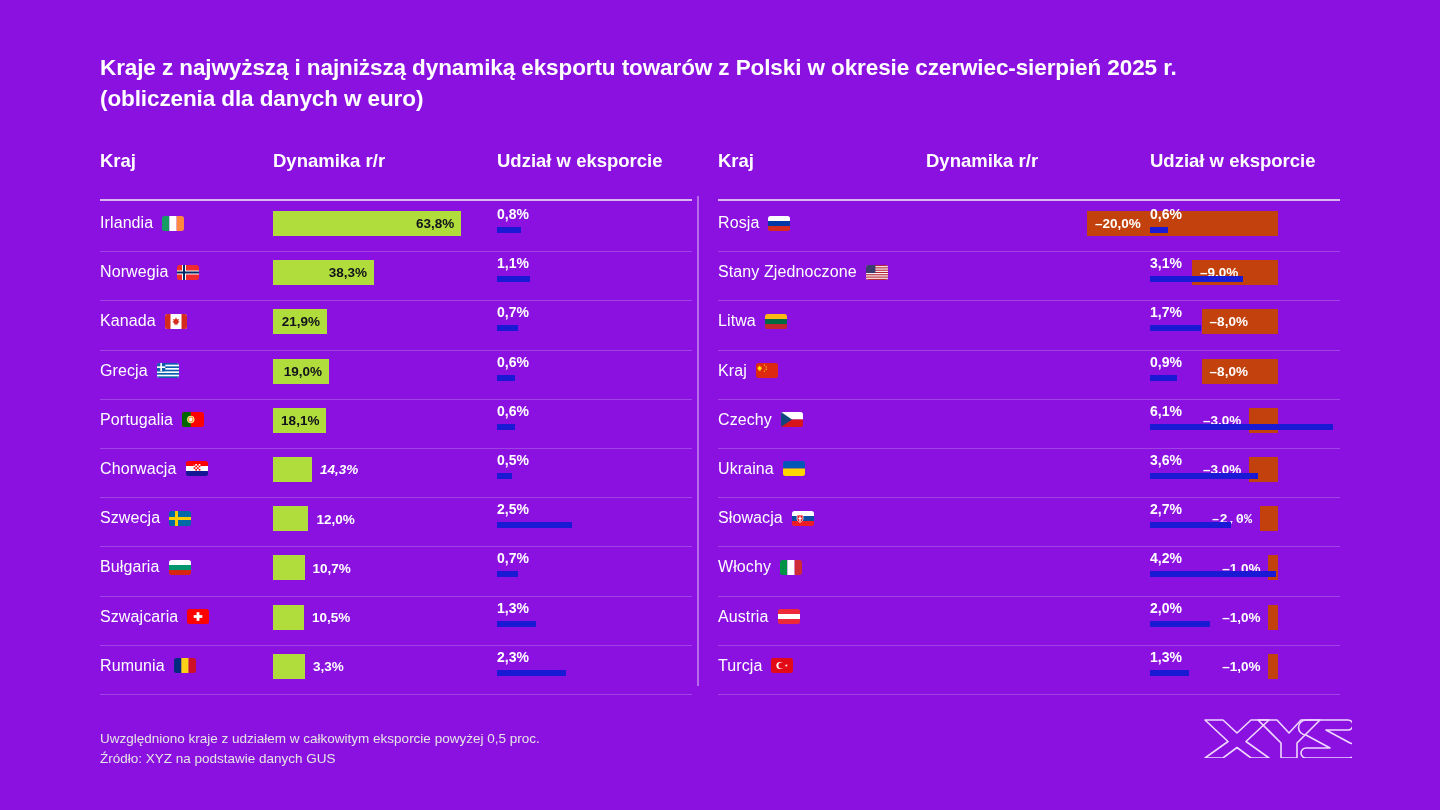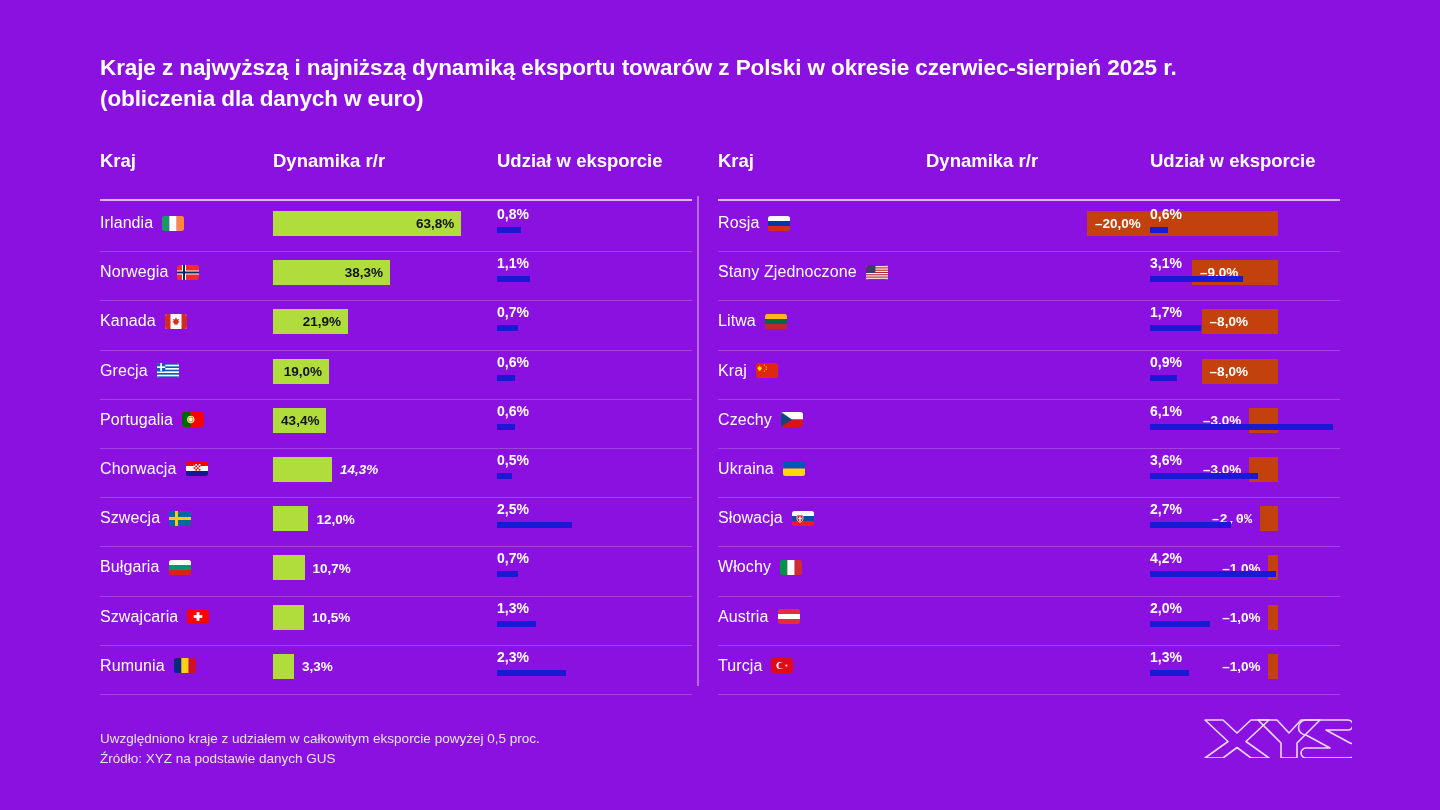--- a/index.html
+++ b/index.html
@@ -248,21 +248,21 @@
             <svg viewBox="0 0 22 15">
               <rect width="22" height="15" fill="#ef2b2d"></rect>
               <rect x="5" width="4" height="15" fill="#fff"></rect>
               <rect y="5.5" width="22" height="4" fill="#fff"></rect>
               <rect x="6" width="2" height="15" fill="#002868"></rect>
               <rect y="6.5" width="22" height="2" fill="#002868"></rect>
             </svg>
           </span>
         </div>
         <div class="dyn">
-          <div class="bar bar-pos" style="width: 117px;">
+          <div class="bar bar-pos" style="width: 101px;">
             <span class="bar-label lbl-in-pos">38,3%</span>
           </div>
         </div>
         <div class="share">
           <div class="share-val">1,1%</div>
           <div class="share-bar" style="width: 33px;"></div>
         </div>
         <div class="row-rule"></div>
       </div>
       <div class="row">
@@ -271,21 +271,21 @@
           <span class="flag">
             <svg viewBox="0 0 22 15">
               <rect width="22" height="15" fill="#fff"></rect>
               <rect width="5.5" height="15" fill="#d52b1e"></rect>
               <rect x="16.5" width="5.5" height="15" fill="#d52b1e"></rect>
               <path d="M11 3.2l1 2.4 2-0.7-0.8 2.4 1.6 0.5-2.2 1.5 0.4 1.3-1.6-0.4-0.4 2-0.4-2-1.6 0.4 0.4-1.3-2.2-1.5 1.6-0.5-0.8-2.4 2 0.7z" fill="#d52b1e"></path>
             </svg>
           </span>
         </div>
         <div class="dyn">
-          <div class="bar bar-pos" style="width: 75px;">
+          <div class="bar bar-pos" style="width: 54px;">
             <span class="bar-label lbl-in-pos">21,9%</span>
           </div>
         </div>
         <div class="share">
           <div class="share-val">0,7%</div>
           <div class="share-bar" style="width: 21px;"></div>
         </div>
         <div class="row-rule"></div>
       </div>
       <div class="row">
@@ -323,21 +323,21 @@
             <svg viewBox="0 0 22 15">
               <rect width="22" height="15" fill="#f00"></rect>
               <rect width="8.8" height="15" fill="#060"></rect>
               <circle cx="8.8" cy="7.5" r="3.4" fill="#ff0" stroke="#fff" stroke-width="0.6"></circle>
               <rect x="6.9" y="5.3" width="3.8" height="4.4" rx="0.6" fill="#fff" stroke="#d00" stroke-width="0.5"></rect>
             </svg>
           </span>
         </div>
         <div class="dyn">
           <div class="bar bar-pos" style="width: 53.395px;">
-            <span class="bar-label lbl-in-pos">43,4%</span>
+            <span class="bar-label lbl-in-pos">18,1%</span>
           </div>
         </div>
         <div class="share">
           <div class="share-val">0,6%</div>
           <div class="share-bar" style="width: 18px;"></div>
         </div>
         <div class="row-rule"></div>
       </div>
       <div class="row">
         <div class="country">
@@ -357,21 +357,21 @@
                   <rect y="3.3" width="1.7" height="1.65"></rect>
                   <rect x="3.4" y="3.3" width="1.7" height="1.65"></rect>
                   <rect x="1.7" y="4.95" width="1.7" height="1.65"></rect>
                   <rect x="5.1" y="4.95" width="1.7" height="1.65"></rect>
                 </g>
               </g>
             </svg>
           </span>
         </div>
         <div class="dyn">
-          <div class="bar bar-pos" style="width: 59px; font-style: italic;">
+          <div class="bar bar-pos" style="width: 39px; font-style: italic;">
             <span class="bar-label lbl-out-pos">14,3%</span>
           </div>
         </div>
         <div class="share">
           <div class="share-val">0,5%</div>
           <div class="share-bar" style="width: 15px;"></div>
         </div>
         <div class="row-rule"></div>
       </div>
       <div class="row">
@@ -445,21 +445,21 @@
           <span class="country-name">Rumunia</span>
           <span class="flag">
             <svg viewBox="0 0 22 15">
               <rect width="7.34" height="15" fill="#002b7f"></rect>
               <rect x="7.34" width="7.33" height="15" fill="#fcd116"></rect>
               <rect x="14.67" width="7.33" height="15" fill="#ce1126"></rect>
             </svg>
           </span>
         </div>
         <div class="dyn">
-          <div class="bar bar-pos" style="width: 21px;">
+          <div class="bar bar-pos" style="width: 32px;">
             <span class="bar-label lbl-out-pos">3,3%</span>
           </div>
         </div>
         <div class="share">
           <div class="share-val">2,3%</div>
           <div class="share-bar" style="width: 69px;"></div>
         </div>
         <div class="row-rule"></div>
       </div>
     </div>

